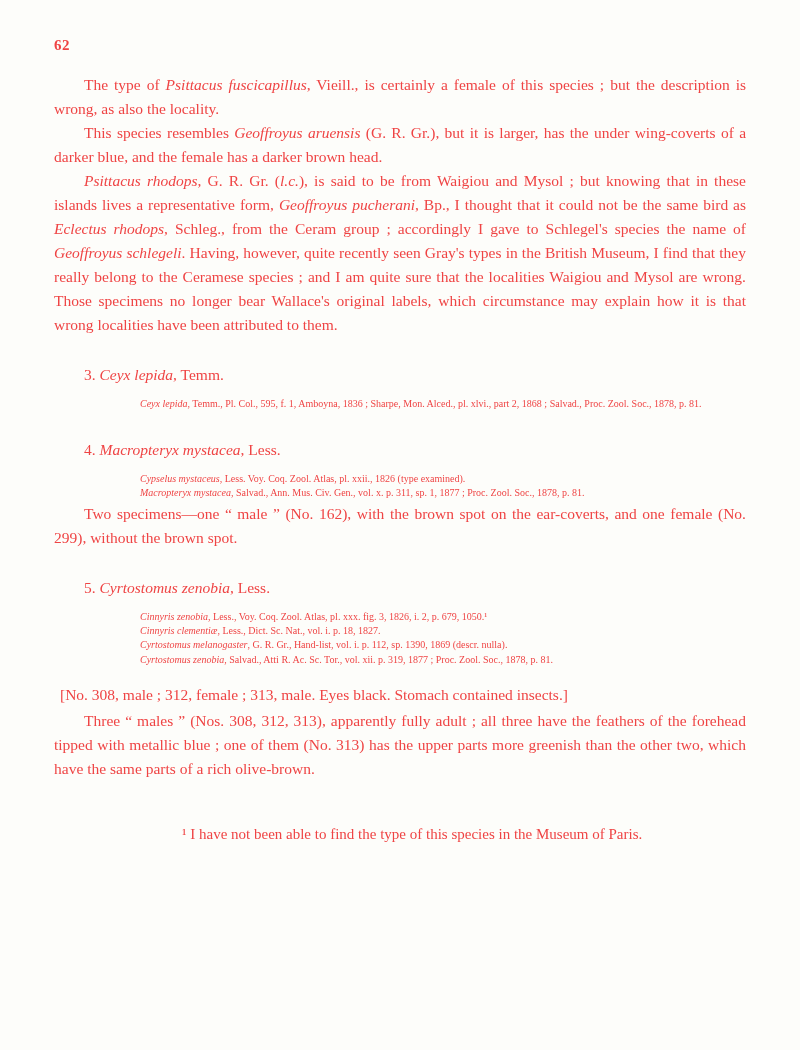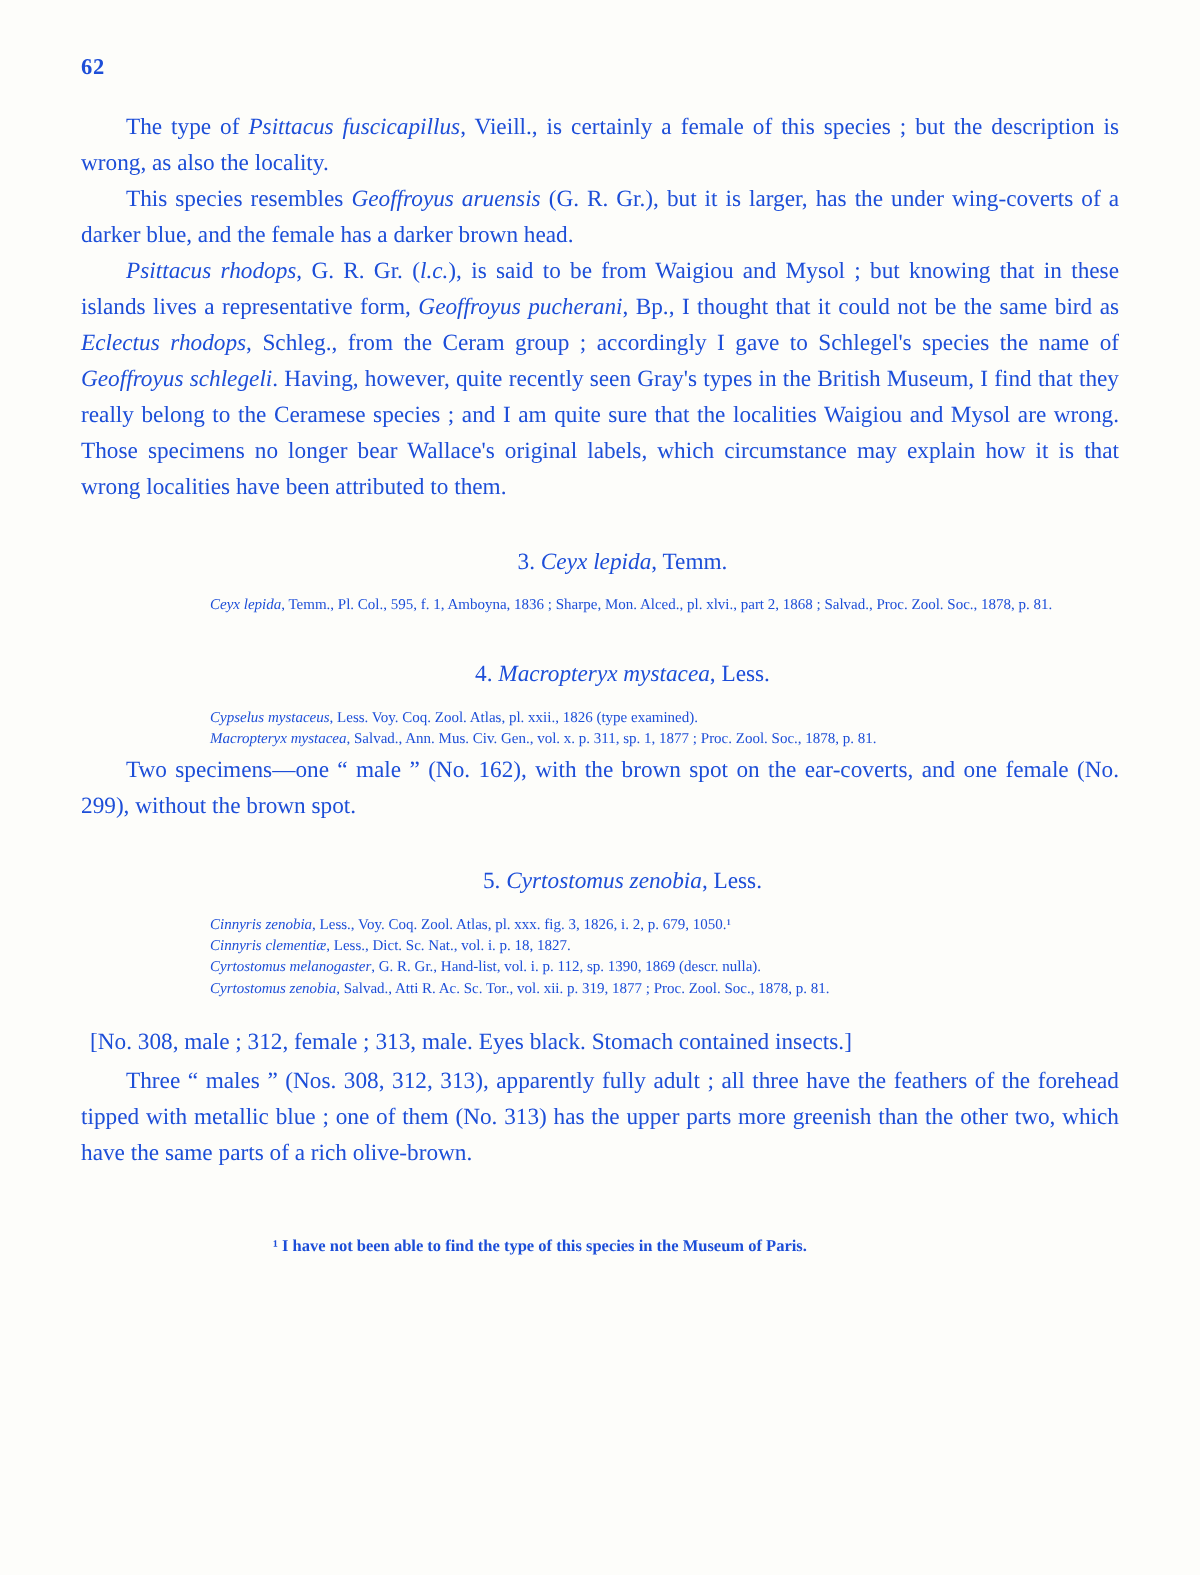--- a/index.html
+++ b/index.html
@@ -3,21 +3,21 @@
 <meta charset="utf-8">
 <style>
   html, body { margin: 0; padding: 0; background: #f4f3ef; }
   .page {
     width: 800px;
     height: 1050px;
     box-sizing: border-box;
     margin: 0 auto;
     padding: 34px 54px 20px 54px;
     background: #fdfdfa;
-    color: #1d4ed8;
+    color: #ef4444;
     font-family: "Liberation Serif", "DejaVu Serif", serif;
     font-size: 15.5px;
     line-height: 1.55;
     overflow: hidden;
   }
   .running-head {
     display: grid;
     grid-template-columns: 1fr auto 1fr;
     align-items: baseline;
     margin-bottom: 16px;
@@ -36,44 +36,42 @@
   .body-para {
     margin: 0;
     text-indent: 30px;
     text-align: justify;
   }
   .section { margin-top: 26px; }
   .section-heading {
     margin: 0 0 10px 0;
     text-indent: 30px;
     font-size: 15.5px;
-    text-align: center;
   }
   .citations {
     margin: 0 0 0 86px;
     font-size: 10px;
     line-height: 1.42;
   }
   .citation {
     margin: 0;
     padding-left: 26px;
     text-indent: -26px;
     text-align: left;
   }
   .specimen-note {
     margin: 16px 0 0 0;
     text-indent: 6px;
     text-align: justify;
   }
   .section .body-para { margin-top: 2px; }
   .footnote {
     margin: 42px 0 0 128px;
-    font-size: 11px;
+    font-size: 15px;
     text-align: left;
-    font-weight: bold;
   }
   i { font-style: italic; }
 </style>
 </head>
 <body>
 
 <div class="page">
 
   <header class="running-head">
     <span class="page-num">62</span>

